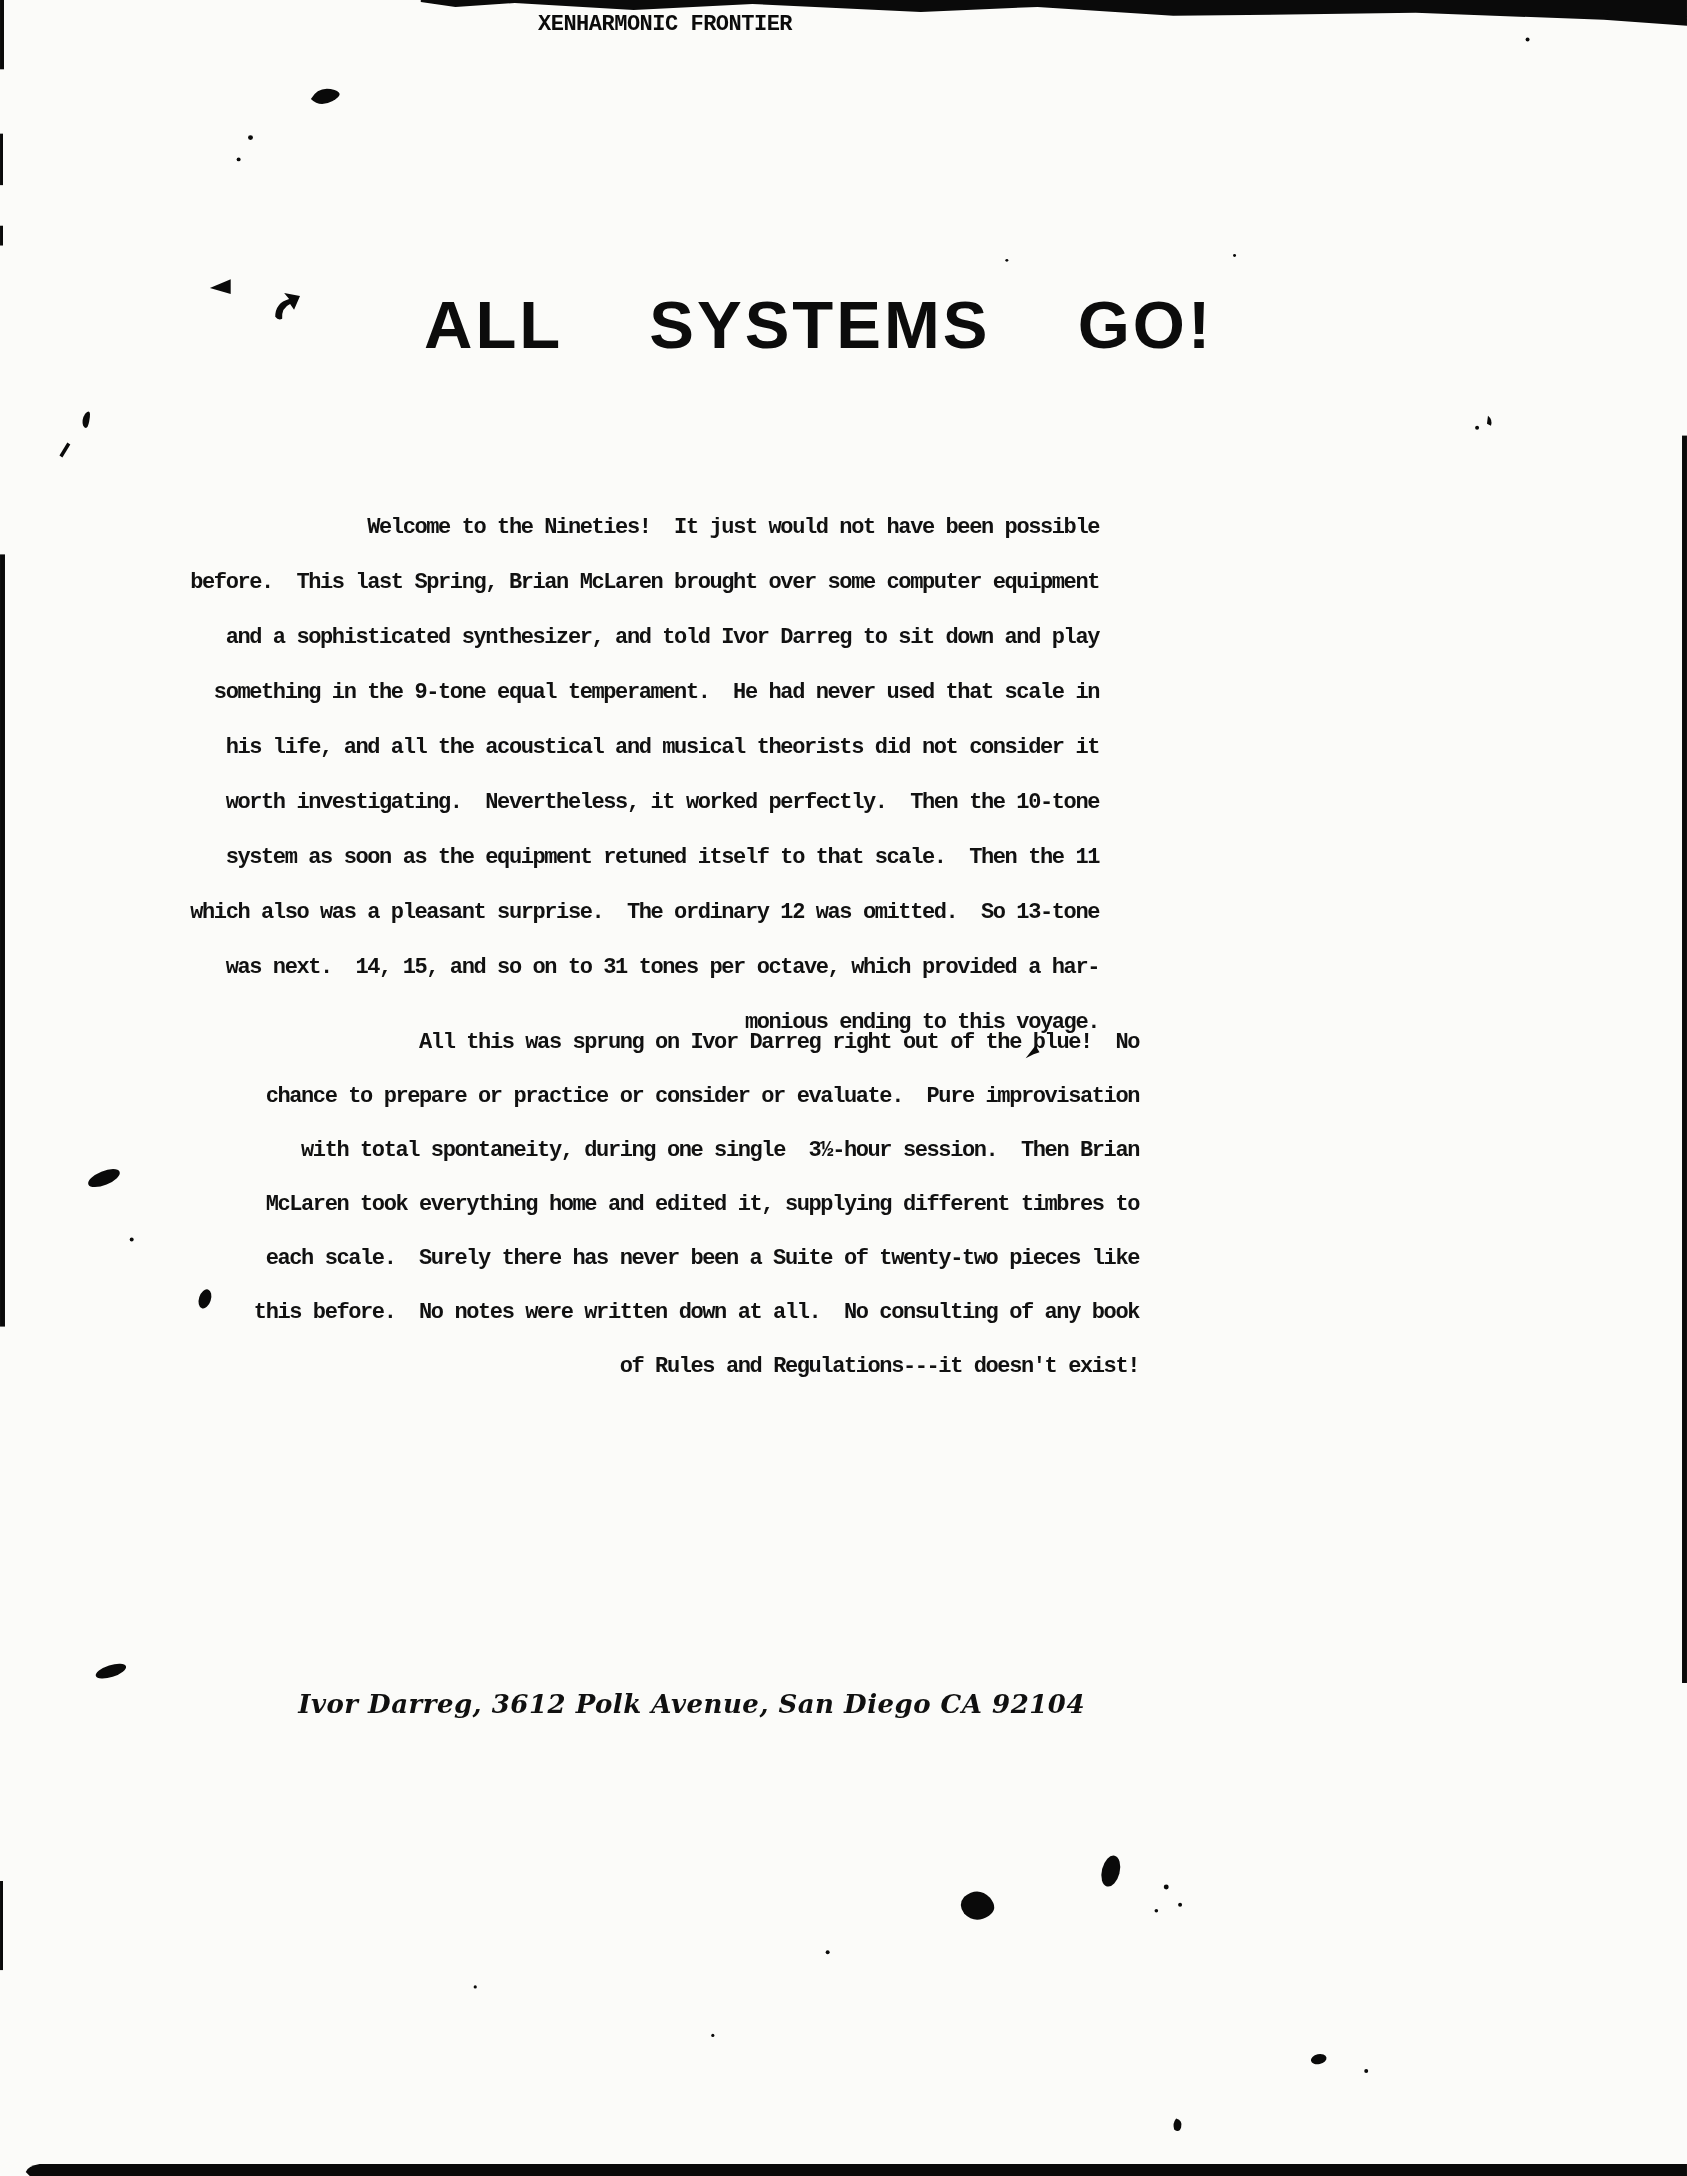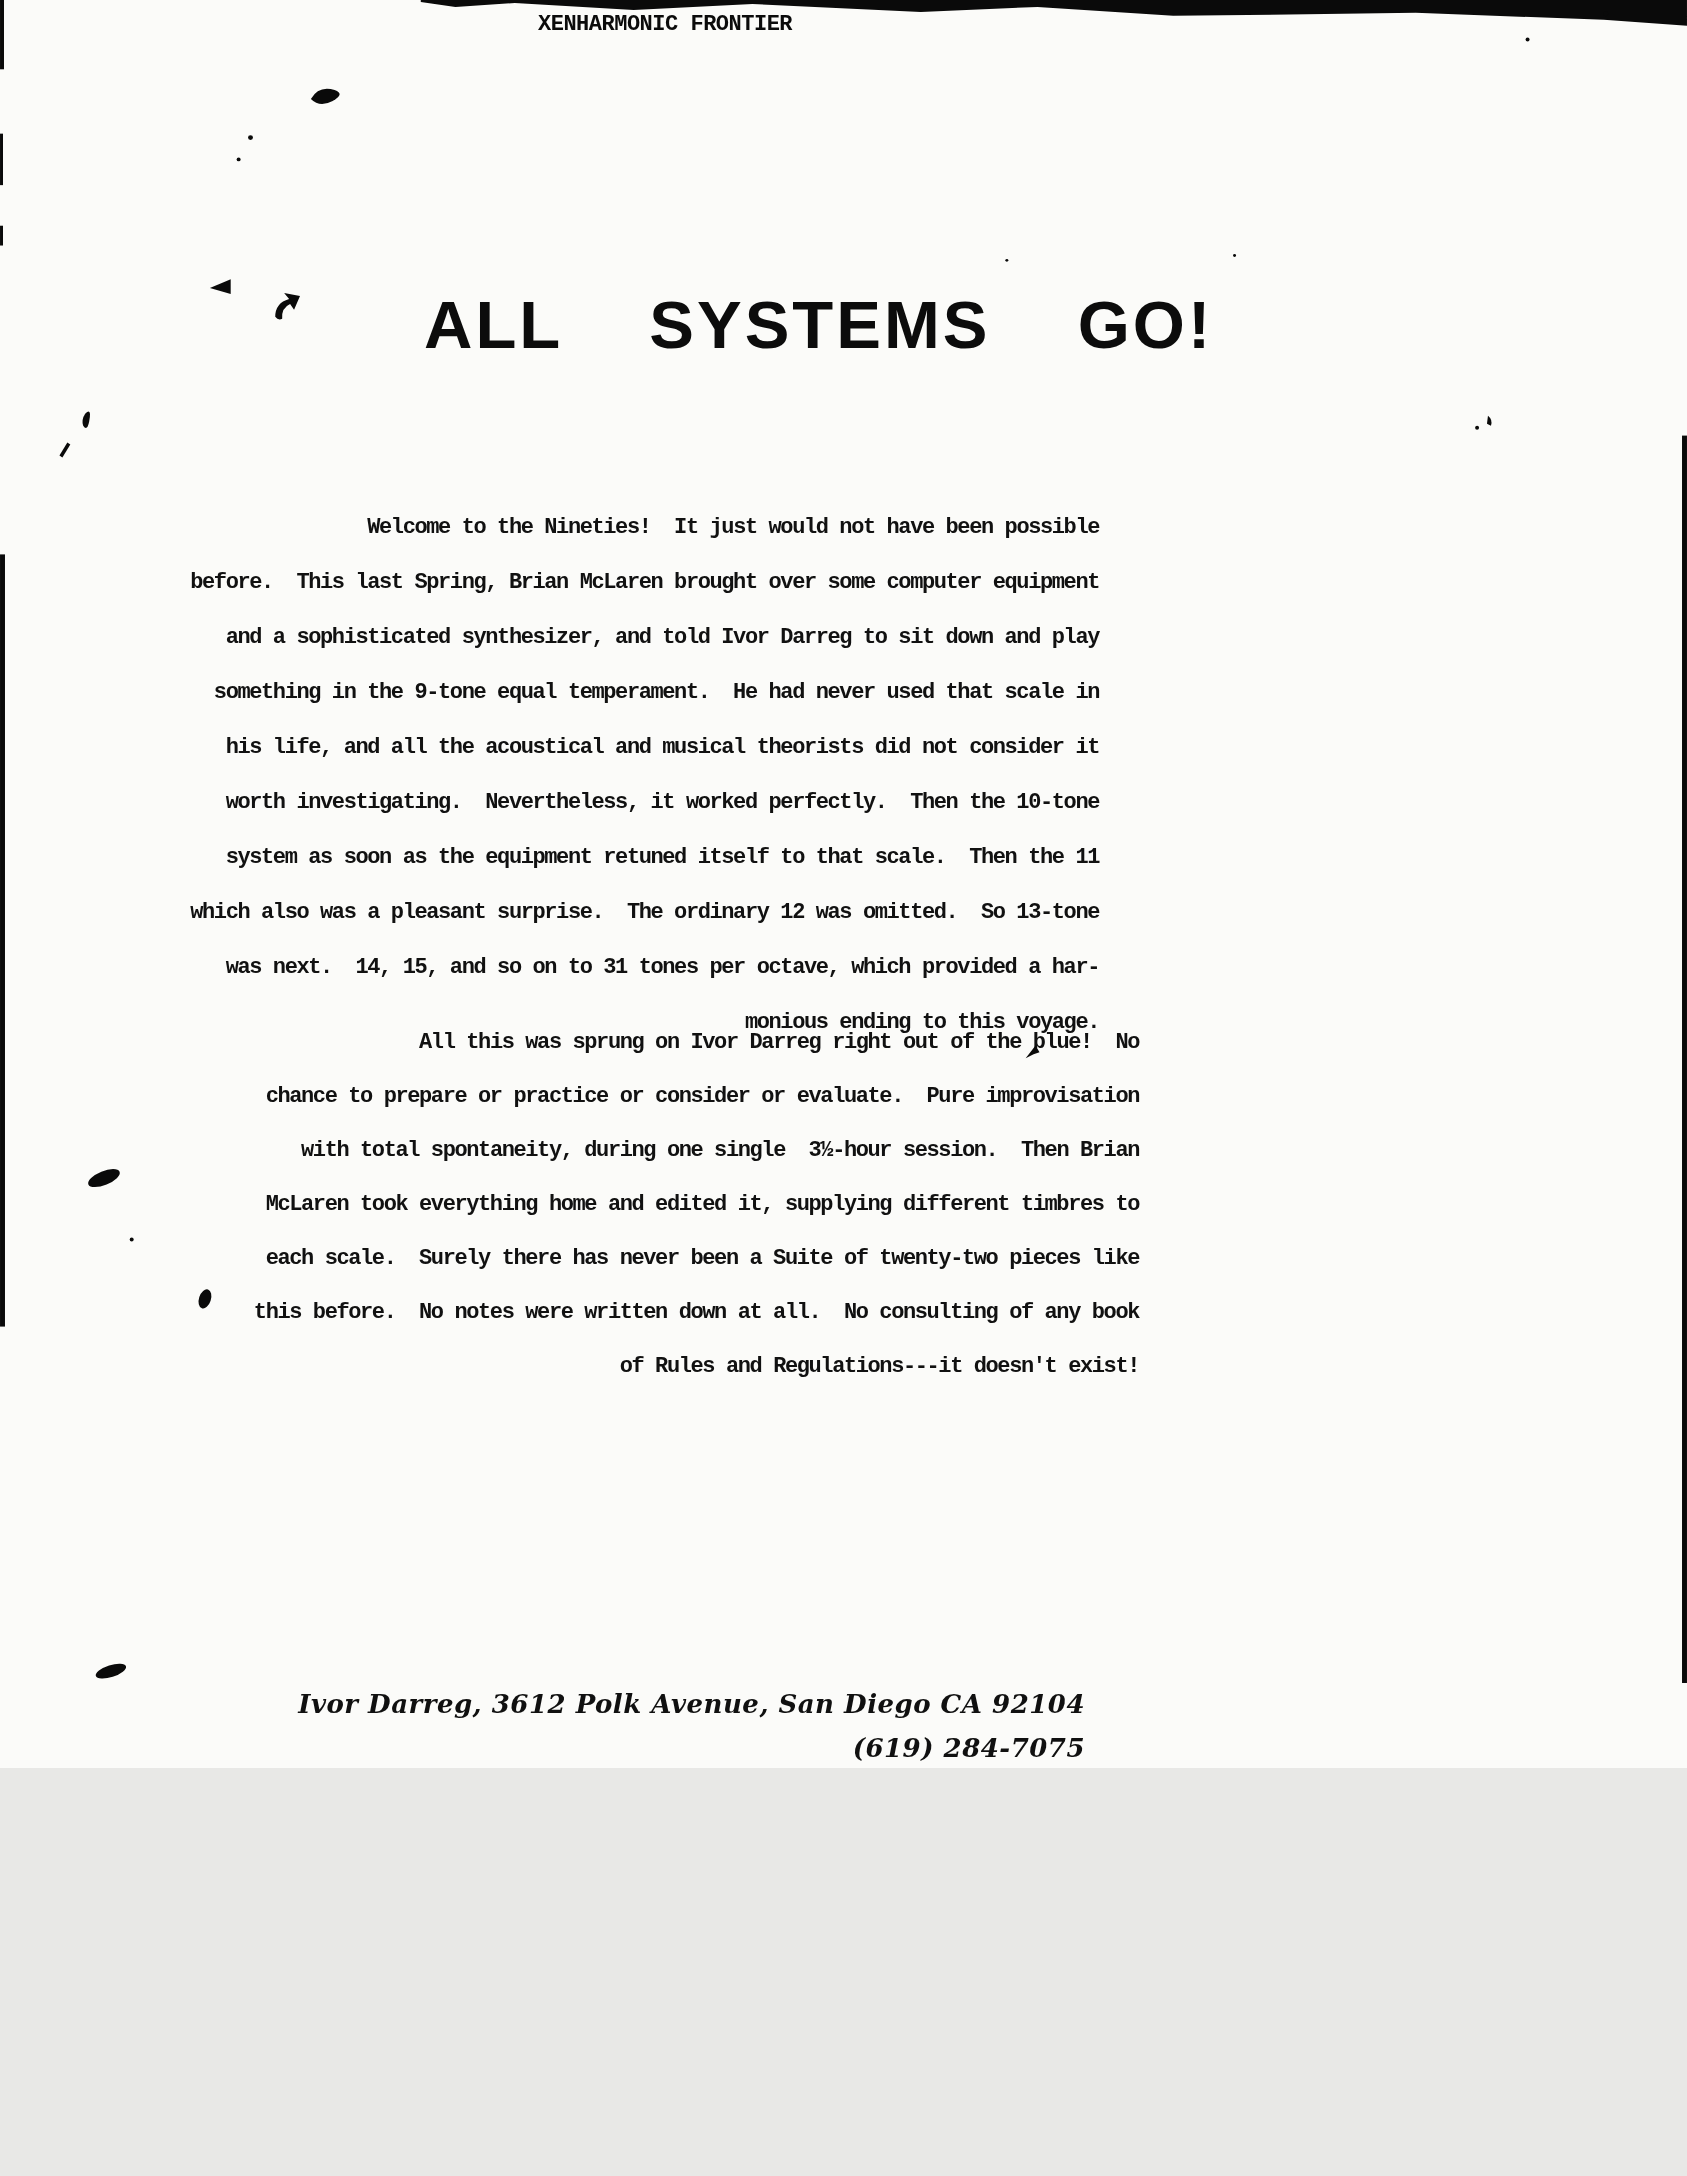--- a/index.html
+++ b/index.html
@@ -1,18 +1,18 @@
 <!DOCTYPE html>
 <html><head>
 <meta charset="utf-8">
 <style>
   html,body{margin:0;padding:0;background:#e8e8e6;}
   .page{
     position:relative;
-    width:1687px;height:1768px;
+    width:1687px;height:2176px;
     background:#fbfbf9;
     overflow:hidden;
     font-family:"Liberation Mono", monospace;
     color:#0d0d0d;
   }
   .scan-overlay{
     position:absolute;left:0;top:0;width:1687px;height:2176px;
     pointer-events:none;
   }
   .doc-header{
@@ -71,21 +71,20 @@
 chance to prepare or practice or consider or evaluate.  Pure improvisation
 with total spontaneity, during one single  3½-hour session.  Then Brian
 McLaren took everything home and edited it, supplying different timbres to
 each scale.  Surely there has never been a Suite of twenty-two pieces like
 this before.  No notes were written down at all.  No consulting of any book
 of Rules and Regulations---it doesn't exist!</div>
 
 
   <div class="doc-footer">
     <div class="footer-address">Ivor Darreg, 3612 Polk Avenue, San Diego CA 92104</div>
-    <div class="footer-phone">(619)  284-7075</div>
   </div>
 
   <svg class="scan-overlay" viewBox="0 0 1704 2198" xmlns="http://www.w3.org/2000/svg">
     <g fill="#0a0a0a" stroke="none">
 
       <path d="M425,0 L1704,0 L1704,26 L1620,20 L1430,13 L1185,16 L1048,7 L930,12 L760,4 L640,10 L520,3 L460,7 L425,2 Z"></path>
 
       <rect x="0" y="0" width="4" height="70"></rect>
       <rect x="0" y="135" width="3" height="52"></rect>
       <rect x="0" y="228" width="3" height="20"></rect>

